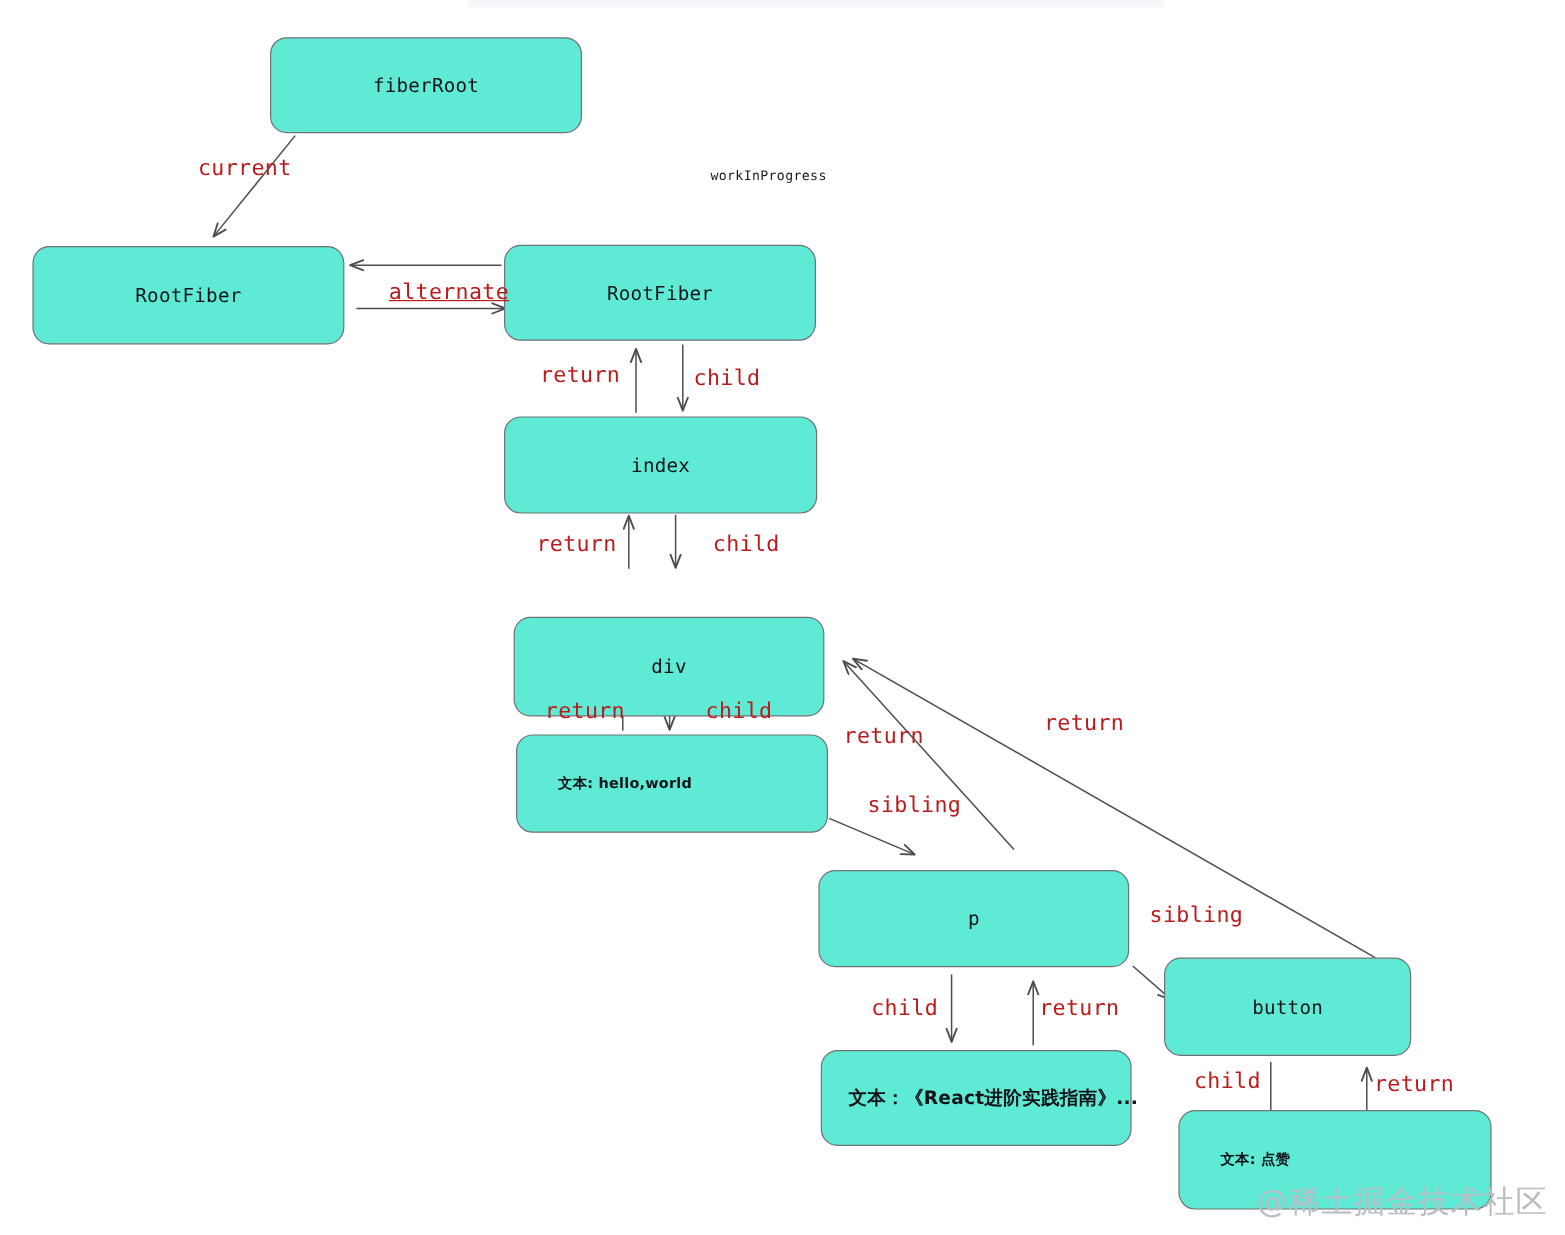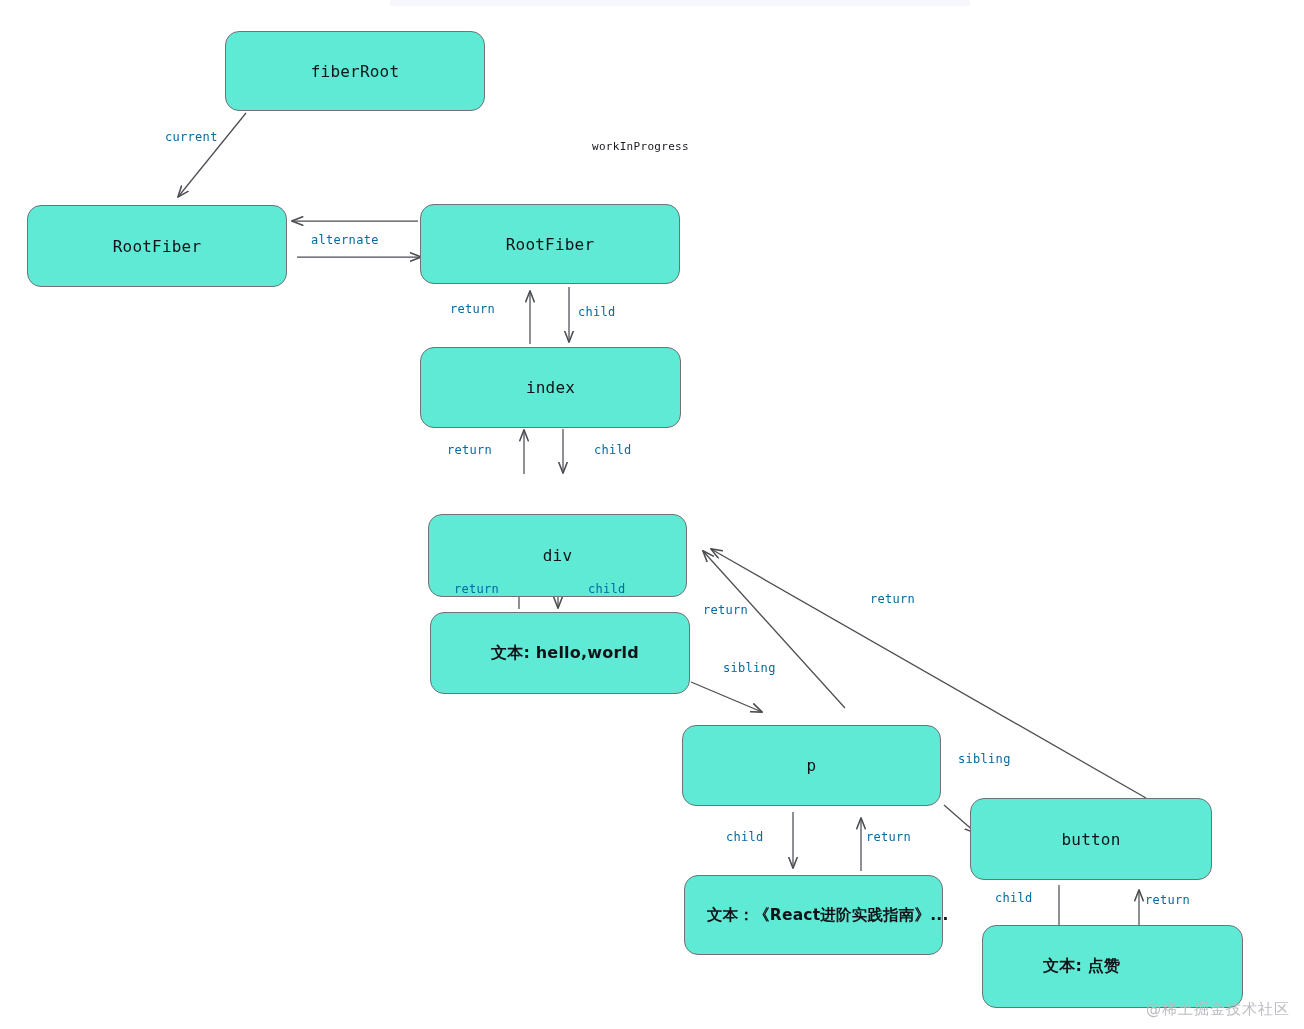--- a/index.html
+++ b/index.html
@@ -43,52 +43,52 @@
     align-items: center;
     justify-content: center;
     color: #111318;
     font-family: "DejaVu Sans Mono", "Liberation Mono", monospace;
     font-size: 16px;
     letter-spacing: 0.2px;
     white-space: nowrap;
   }
   .node.cjk {
     font-family: "DejaVu Sans", "Liberation Sans", sans-serif;
-    font-size: 16px;
+    font-size: 12px;
     font-weight: 600;
     justify-content: flex-start;
-    padding-left: 60px;
+    padding-left: 34px;
   }
   .node.cjk.wide {
     padding-left: 22px;
     font-size: 15.5px;
   }
   .edge-label {
     position: absolute;
-    color: #0369a1;
-    font-family: "DejaVu Sans Mono", "Liberation Mono", monospace;
-    font-size: 12px;
+    color: #b91c1c;
+    font-family: "DejaVu Sans Mono", "Liberation Mono", monospace;
+    font-size: 18px;
     letter-spacing: 0.3px;
     white-space: nowrap;
     background: transparent;
   }
   .free-label {
     position: absolute;
     color: #15181d;
     font-family: "DejaVu Sans Mono", "Liberation Mono", monospace;
     font-size: 11px;
     letter-spacing: 0.3px;
     white-space: nowrap;
   }
   .watermark {
     position: absolute;
     right: 14px;
     bottom: 10px;
     font-family: "DejaVu Sans", "Liberation Sans", sans-serif;
-    font-size: 15px;
+    font-size: 26px;
     color: #b9bcc2;
     letter-spacing: 1px;
     white-space: nowrap;
   }
 </style>
 </head>
 <body>
 
 <div id="canvas">
 
@@ -155,37 +155,37 @@
   </div>
 
   <div class="node cjk" style="left:430px; top:612px; width:260px; height:82px;">
     <span>文本: hello,world</span>
   </div>
 
   <div class="node" style="left:682px; top:725px; width:259px; height:81px;">
     <span>p</span>
   </div>
 
-  <div class="node" style="left:970px; top:798px; width:242px; height:82px;">
+  <div class="node" style="left:970px; top:798px; width:206px; height:82px;">
     <span>button</span>
   </div>
 
   <div class="node cjk wide" style="left:684px; top:875px; width:259px; height:80px;">
     <span>文本：《React进阶实践指南》...</span>
   </div>
 
   <div class="node cjk" style="left:982px; top:925px; width:261px; height:83px;">
     <span>文本: 点赞</span>
   </div>
 
   <div class="free-label" style="left:592px; top:140px;">workInProgress</div>
 
   <div class="edge-label" style="left:165px; top:130px;">current</div>
 
-  <div class="edge-label" style="left:311px; top:233px;">alternate</div>
+  <div class="edge-label" style="left:324px; top:233px;text-decoration:underline;">alternate</div>
 
   <div class="edge-label" style="left:578px; top:305px;">child</div>
 
   <div class="edge-label" style="left:450px; top:302px;">return</div>
 
   <div class="edge-label" style="left:594px; top:443px;">child</div>
 
   <div class="edge-label" style="left:447px; top:443px;">return</div>
 
   <div class="edge-label" style="left:588px; top:582px;">child</div>

